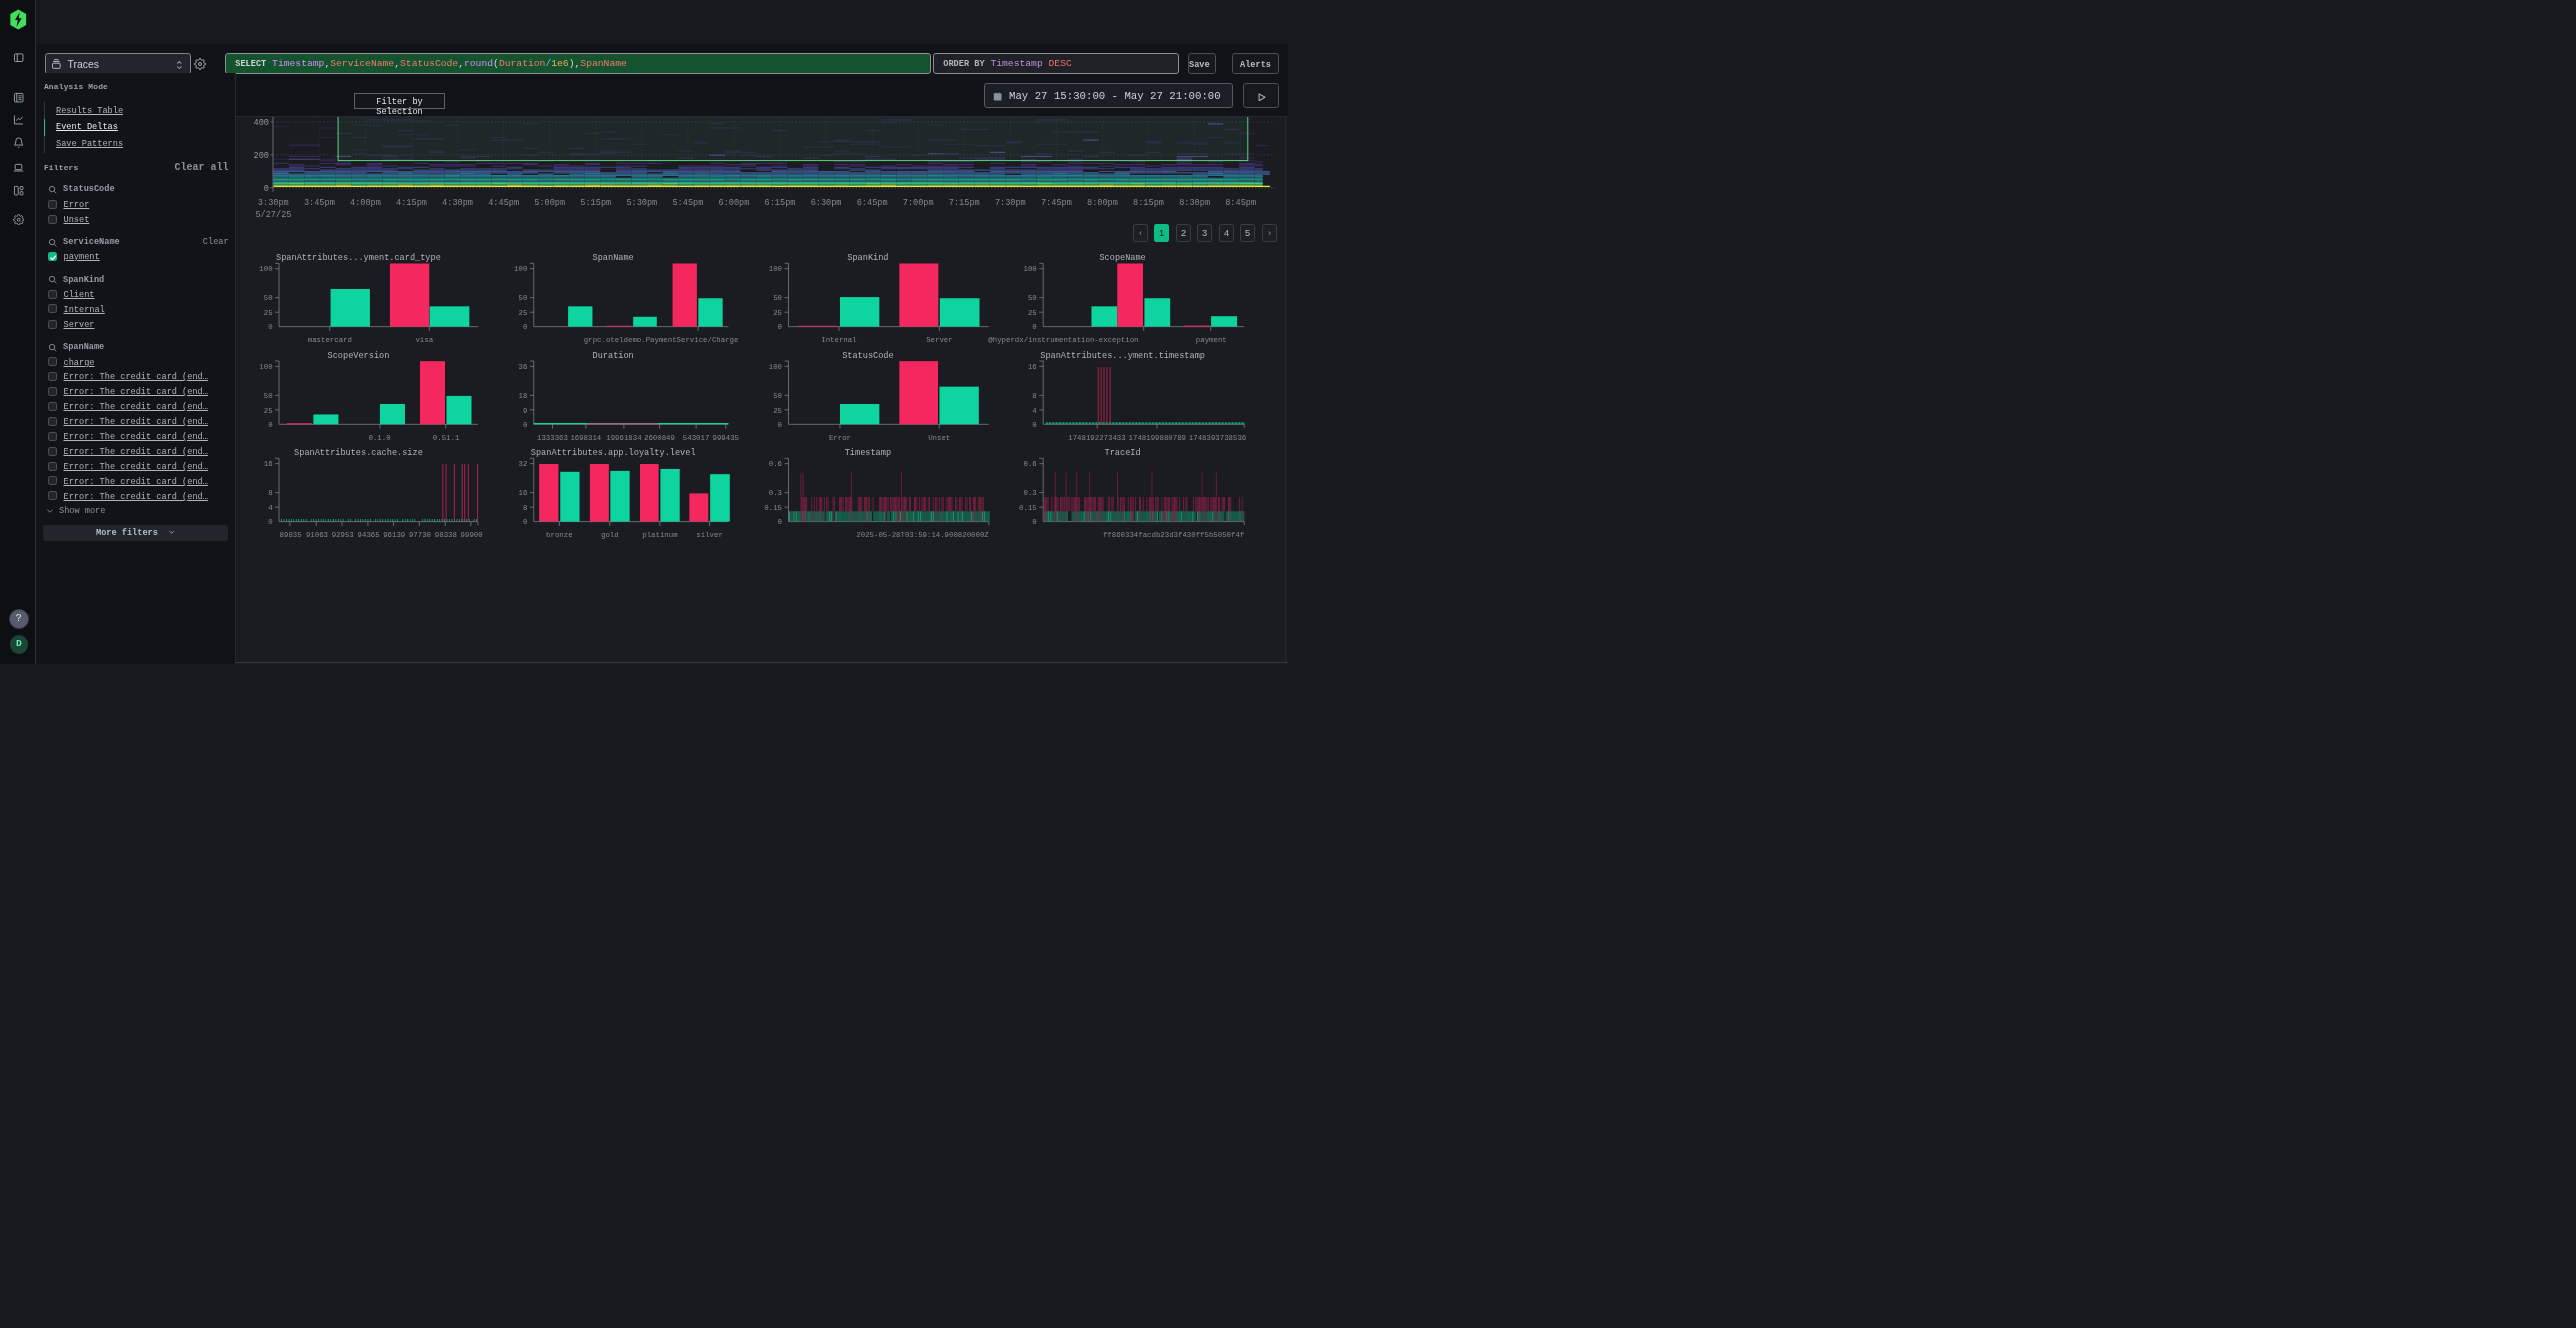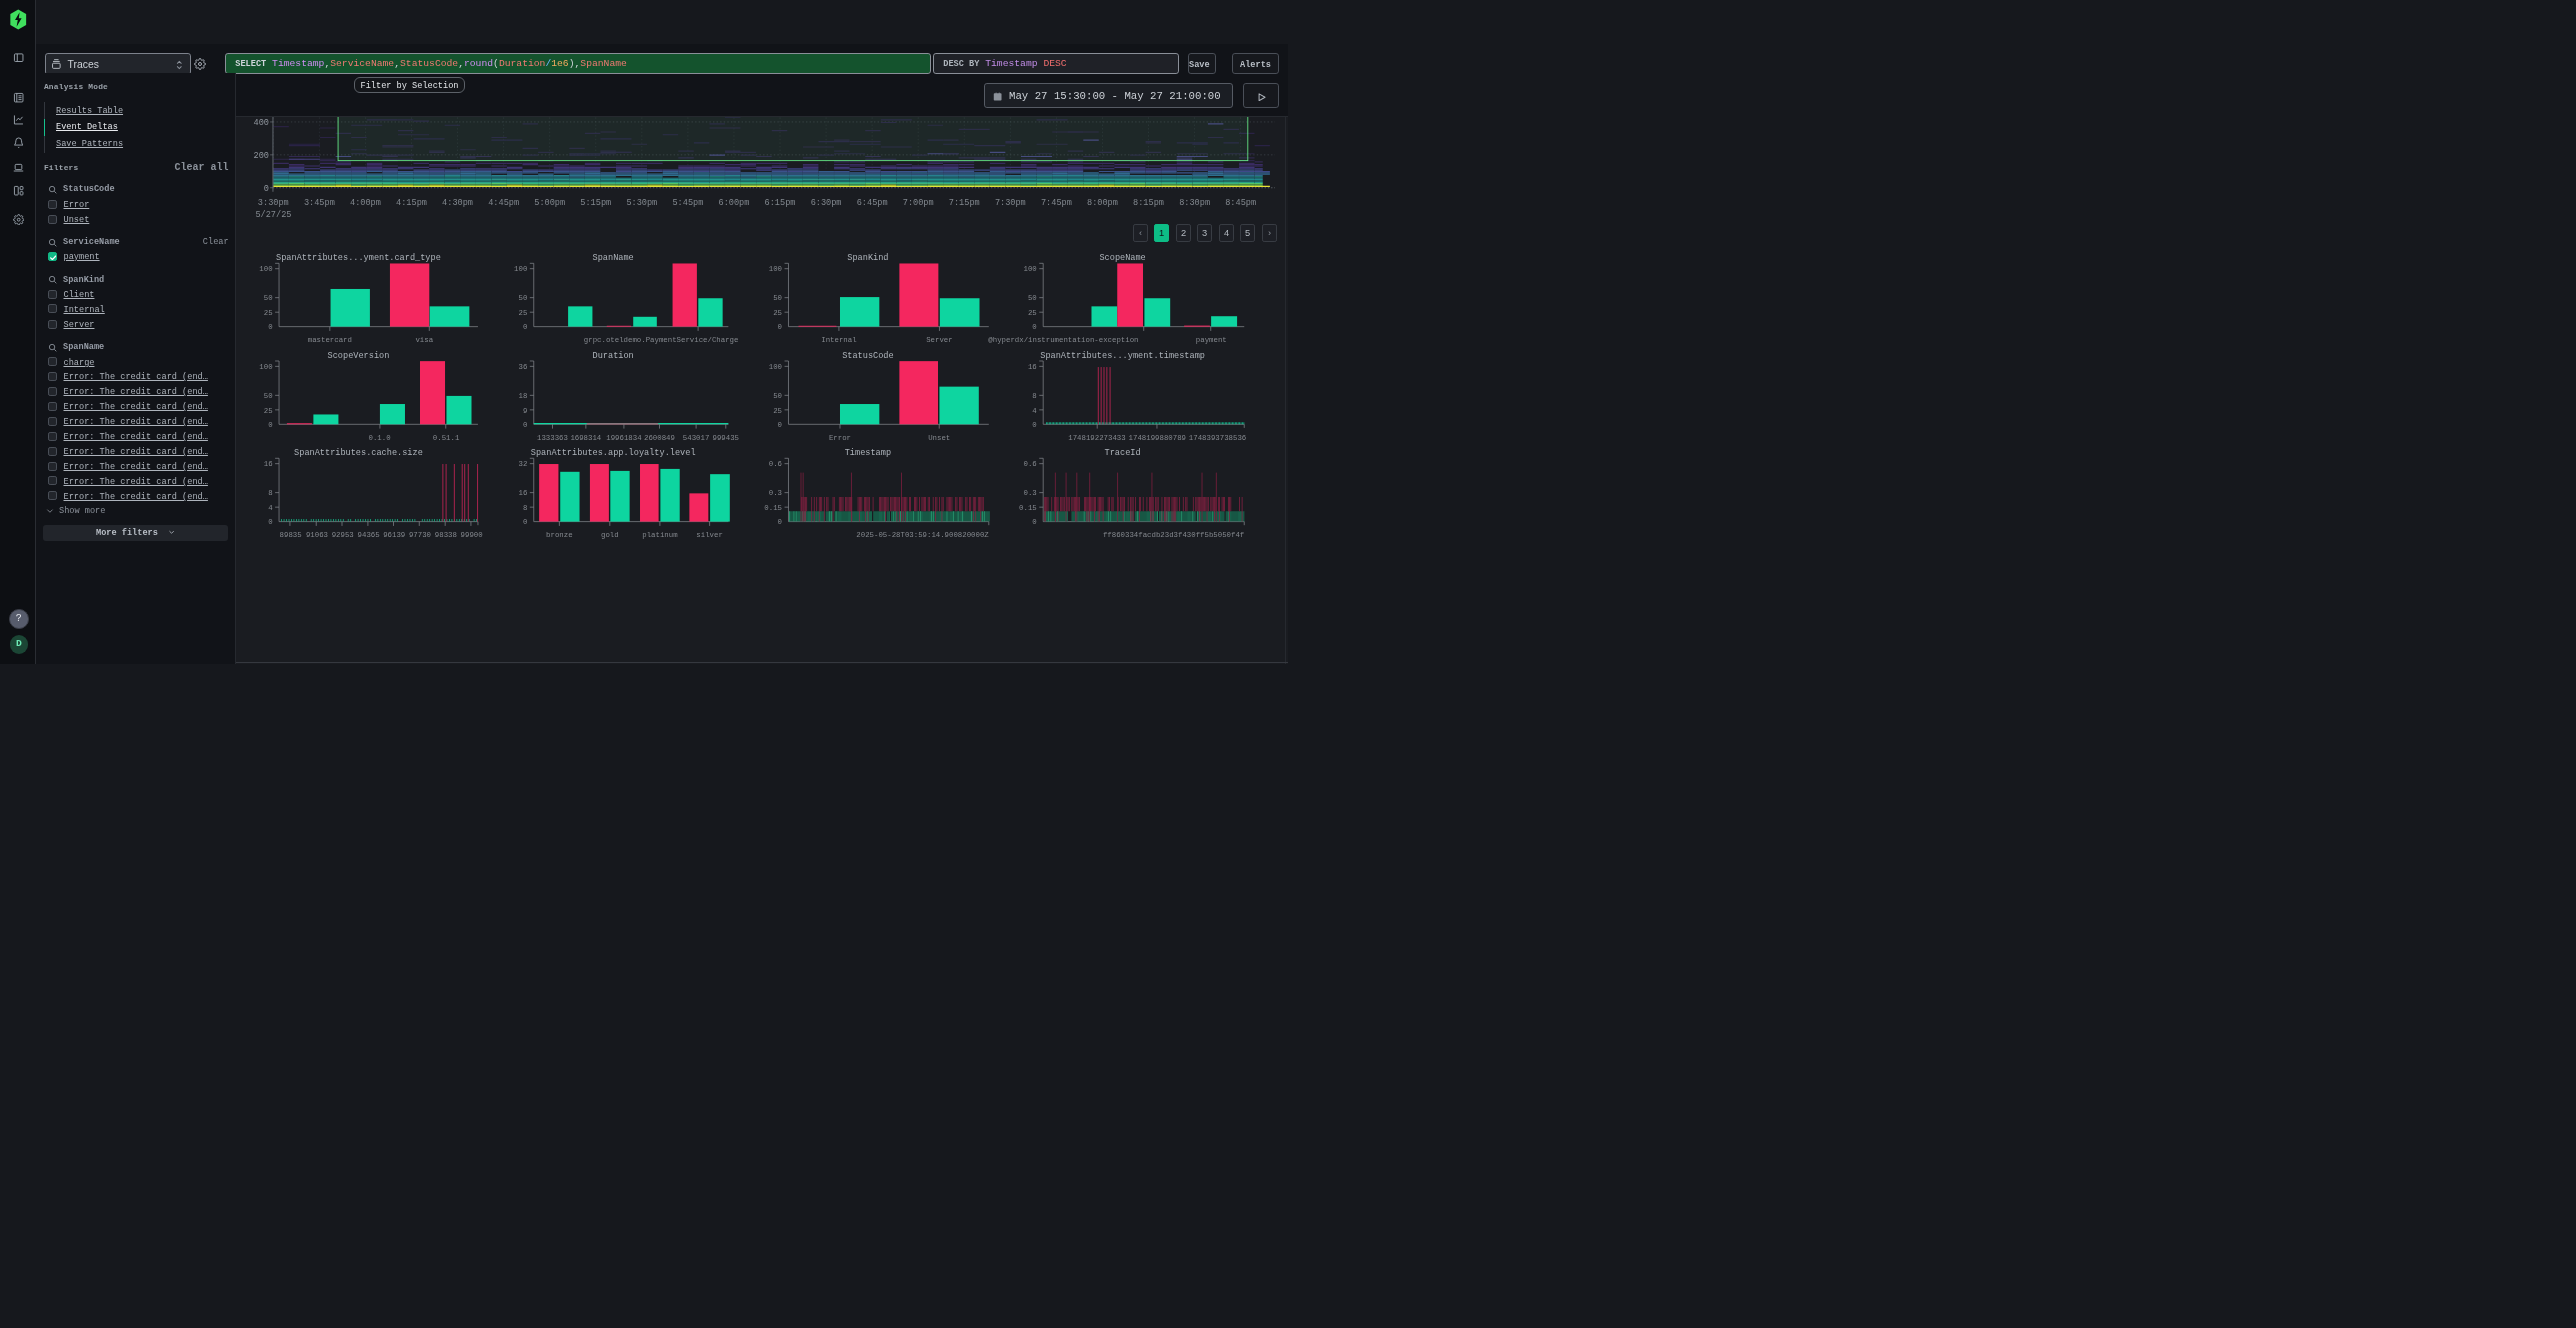--- a/index.html
+++ b/index.html
@@ -83,21 +83,21 @@
     </svg>
   </div>
   <svg class="ic abs" style="left:158px;top:14px" width="12" height="12" viewBox="0 0 24 24" fill="none" stroke="#aab0b8" stroke-width="2">
     <circle cx="12" cy="12" r="3"></circle>
     <path d="M19.4 15a1.65 1.65 0 0 0 .33 1.82l.06.06a2 2 0 1 1-2.83 2.83l-.06-.06a1.65 1.65 0 0 0-1.82-.33 1.65 1.65 0 0 0-1 1.51V21a2 2 0 1 1-4 0v-.09A1.65 1.65 0 0 0 9 19.4a1.65 1.65 0 0 0-1.82.33l-.06.06a2 2 0 1 1-2.83-2.83l.06-.06a1.65 1.65 0 0 0 .33-1.82 1.65 1.65 0 0 0-1.51-1H3a2 2 0 1 1 0-4h.09A1.65 1.65 0 0 0 4.6 9a1.65 1.65 0 0 0-.33-1.82l-.06-.06a2 2 0 1 1 2.83-2.83l.06.06a1.65 1.65 0 0 0 1.82.33H9a1.65 1.65 0 0 0 1-1.51V3a2 2 0 1 1 4 0v.09a1.65 1.65 0 0 0 1 1.51 1.65 1.65 0 0 0 1.82-.33l.06-.06a2 2 0 1 1 2.83 2.83l-.06.06a1.65 1.65 0 0 0-.33 1.82V9a1.65 1.65 0 0 0 1.51 1H21a2 2 0 1 1 0 4h-.09a1.65 1.65 0 0 0-1.51 1z"></path>
   </svg>
   <div class="inp" style="left:189px;top:9.2px;width:706px;height:21px;background:#14532d;border-color:#8a8f98;">
     <div class="abs" style="left:9.3px;top:4.3px;white-space:pre;font-size:9.7px;"><b style="color:#cfd4da;font-size:8.6px;">SELECT</b> <span style="color:#cf8ef2">Timestamp</span><span style="color:#cfd4da">,</span><span style="color:#f07a72">ServiceName</span><span style="color:#cfd4da">,</span><span style="color:#f07a72">StatusCode</span><span style="color:#cfd4da">,</span><span style="color:#cf8ef2">round</span><span style="color:#cfd4da">(</span><span style="color:#f07a72">Duration</span><span style="color:#70b7ff">/</span><span style="color:#f3aa5f">1e6</span><span style="color:#cfd4da">),</span><span style="color:#f07a72">SpanName</span></div>
   </div>
   <div class="inp" style="left:897px;top:9.2px;width:246px;height:21px;background:#1f2127;border-color:#8a8f98;">
-    <div class="abs" style="left:9.3px;top:4.3px;white-space:pre;font-size:9.7px;"><b style="color:#aeb4bc;font-size:8.6px;">DESC BY</b> <span style="color:#c08ce6">Timestamp</span> <span style="color:#ef6e6e">DESC</span></div>
+    <div class="abs" style="left:9.3px;top:4.3px;white-space:pre;font-size:9.7px;"><b style="color:#aeb4bc;font-size:8.6px;">ORDER BY</b> <span style="color:#c08ce6">Timestamp</span> <span style="color:#ef6e6e">DESC</span></div>
   </div>
   <div class="inp" style="left:1152px;top:9.3px;width:28px;height:21px;background:#16181d;border-color:#4a4f58;">
     <div class="abs" style="width:100%;text-align:left;top:5.7px;font-size:8.6px;font-weight:bold;color:#b9bfc7;">Save</div>
   </div>
   <div class="inp" style="left:1196px;top:9.3px;width:47px;height:21px;background:#16181d;border-color:#4a4f58;">
     <div class="abs" style="width:100%;text-align:center;top:5.7px;font-size:8.6px;font-weight:bold;color:#b9bfc7;">Alerts</div>
   </div>
   <div class="inp" style="left:948px;top:39px;width:249px;height:25.4px;background:#1b1e24;border-color:#565b64;">
     <svg class="ic abs" style="left:7.9px;top:7.9px" width="9.3" height="9.3" viewBox="0 0 24 24" fill="#8b919a">
       <path d="M7 1h2v4H7zM15 1h2v4h-2z"></path>
@@ -573,21 +573,21 @@
     <line x1="1160" y1="558.5" x2="1160" y2="627" stroke="#7e1f3e" stroke-width="1.1"></line>
     <line x1="1175" y1="558.5" x2="1175" y2="627" stroke="#7e1f3e" stroke-width="1.1"></line>
     <line x1="1193" y1="558.5" x2="1193" y2="627" stroke="#7e1f3e" stroke-width="1.1"></line>
     <line x1="1232" y1="558.5" x2="1232" y2="627" stroke="#7e1f3e" stroke-width="1.1"></line>
     <line x1="1280" y1="558.5" x2="1280" y2="627" stroke="#7e1f3e" stroke-width="1.1"></line>
     <line x1="1350" y1="558.5" x2="1350" y2="627" stroke="#7e1f3e" stroke-width="1.1"></line>
     <line x1="1370" y1="558.5" x2="1370" y2="627" stroke="#7e1f3e" stroke-width="1.1"></line>
     <text x="1409" y="649.0" fill="#85898f" font-size="10.3" text-anchor="end">ff860334facdb23d3f430ff5b5050f4f</text>
   </svg>
 
-<div class="abs" style="left:354px;top:77px;width:111px;height:16px;background:#14161a;border:0.7px solid #5c6168;border-radius:6px;z-index:6;">
+<div class="abs" style="left:354px;top:93px;width:91px;height:16px;background:#14161a;border:0.7px solid #5c6168;border-radius:0;z-index:6;">
   <div class="abs" style="width:100%;top:2.9px;text-align:center;font-size:8.6px;color:#e4e7ea;">Filter by Selection</div>
 </div>
 
 <div class="pgbtn" style="left:1133px;top:224px;color:#8b919a;">‹</div>
 <div class="pgbtn" style="left:1154px;top:224px;background:#0dbd86;border-color:#0dbd86;color:#0e1317;">1</div>
 <div class="pgbtn" style="left:1176px;top:224px;">2</div>
 <div class="pgbtn" style="left:1197px;top:224px;">3</div>
 <div class="pgbtn" style="left:1219px;top:224px;">4</div>
 <div class="pgbtn" style="left:1240px;top:224px;">5</div>
 <div class="pgbtn" style="left:1262px;top:224px;color:#8b919a;">›</div>

